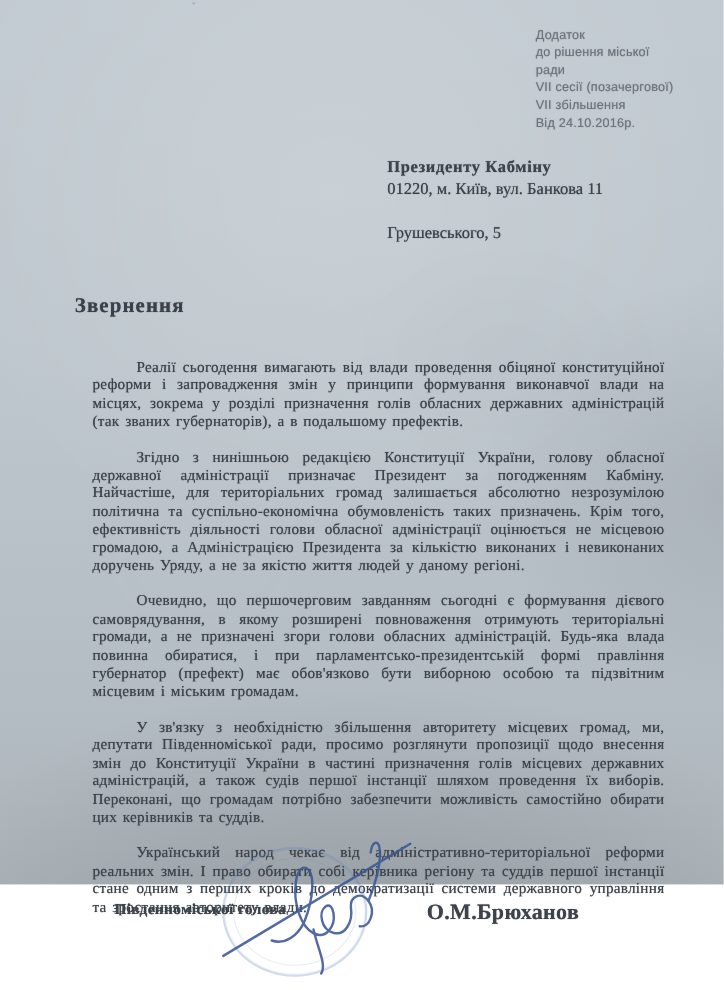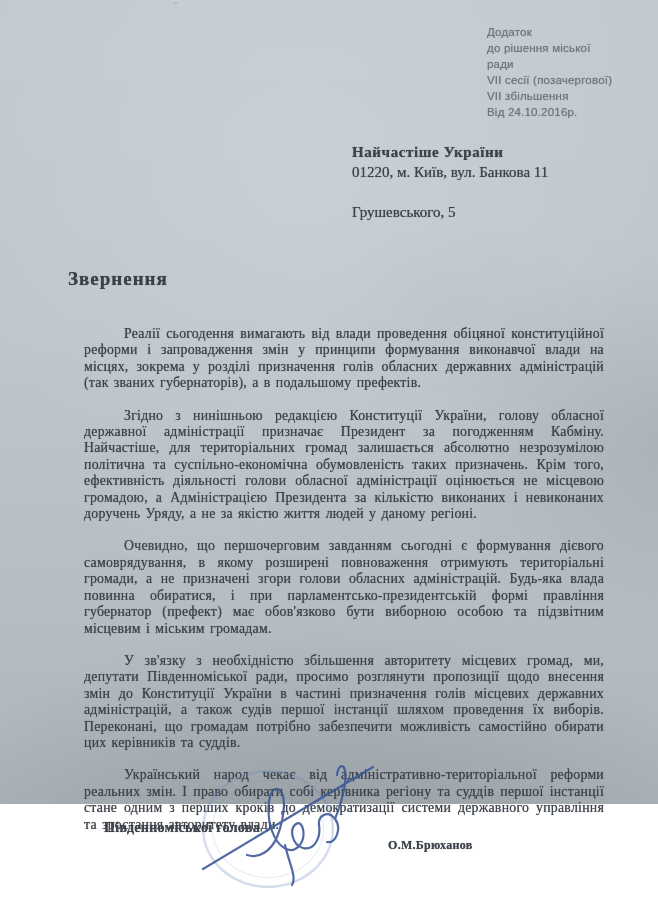--- a/index.html
+++ b/index.html
@@ -68,41 +68,41 @@
     border: 1px solid rgba(104,134,184,.16);
   }
   .sig-svg { position: absolute; left: 195px; top: 745px; }
   .sig-role {
     position: absolute; left: 104px; top: 820px;
     font-size: 14px; font-weight: bold; color: #3d434b;
     text-shadow: 0 0 .8px rgba(61,67,75,.8); letter-spacing: .3px;
   }
   .sig-name {
     position: absolute; left: 388px; top: 818px;
-    font-size: 12px; font-weight: bold; color: #3d434b;
-    text-shadow: 0 0 .8px rgba(61,67,75,.8); letter-spacing: .3px; margin-top: 20px;
+    font-size: 20px; font-weight: bold; color: #3d434b;
+    text-shadow: 0 0 .8px rgba(61,67,75,.8); letter-spacing: .3px;
   }
 </style>
 </head>
 <body>
 
 <div class="page">
 
   <div class="annex">
     <div>Додаток</div>
     <div>до рішення міської</div>
     <div>ради</div>
     <div>VII сесії (позачергової)</div>
     <div>VII збільшення</div>
     <div>Від 24.10.2016р.</div>
   </div>
 
   <div class="recipients">
     <div class="recipient">
-      <div class="r-name">Найчастіше України</div>
+      <div class="r-name">Президенту Кабміну</div>
       <div class="r-line">01220, м. Київ, вул. Банкова 11</div>
     </div>
     <div class="recipient">
       <div class="r-line">Грушевського, 5</div>
     </div>
   </div>
 
   <h1 class="title">Звернення</h1>
 
   <div class="bodytext">

